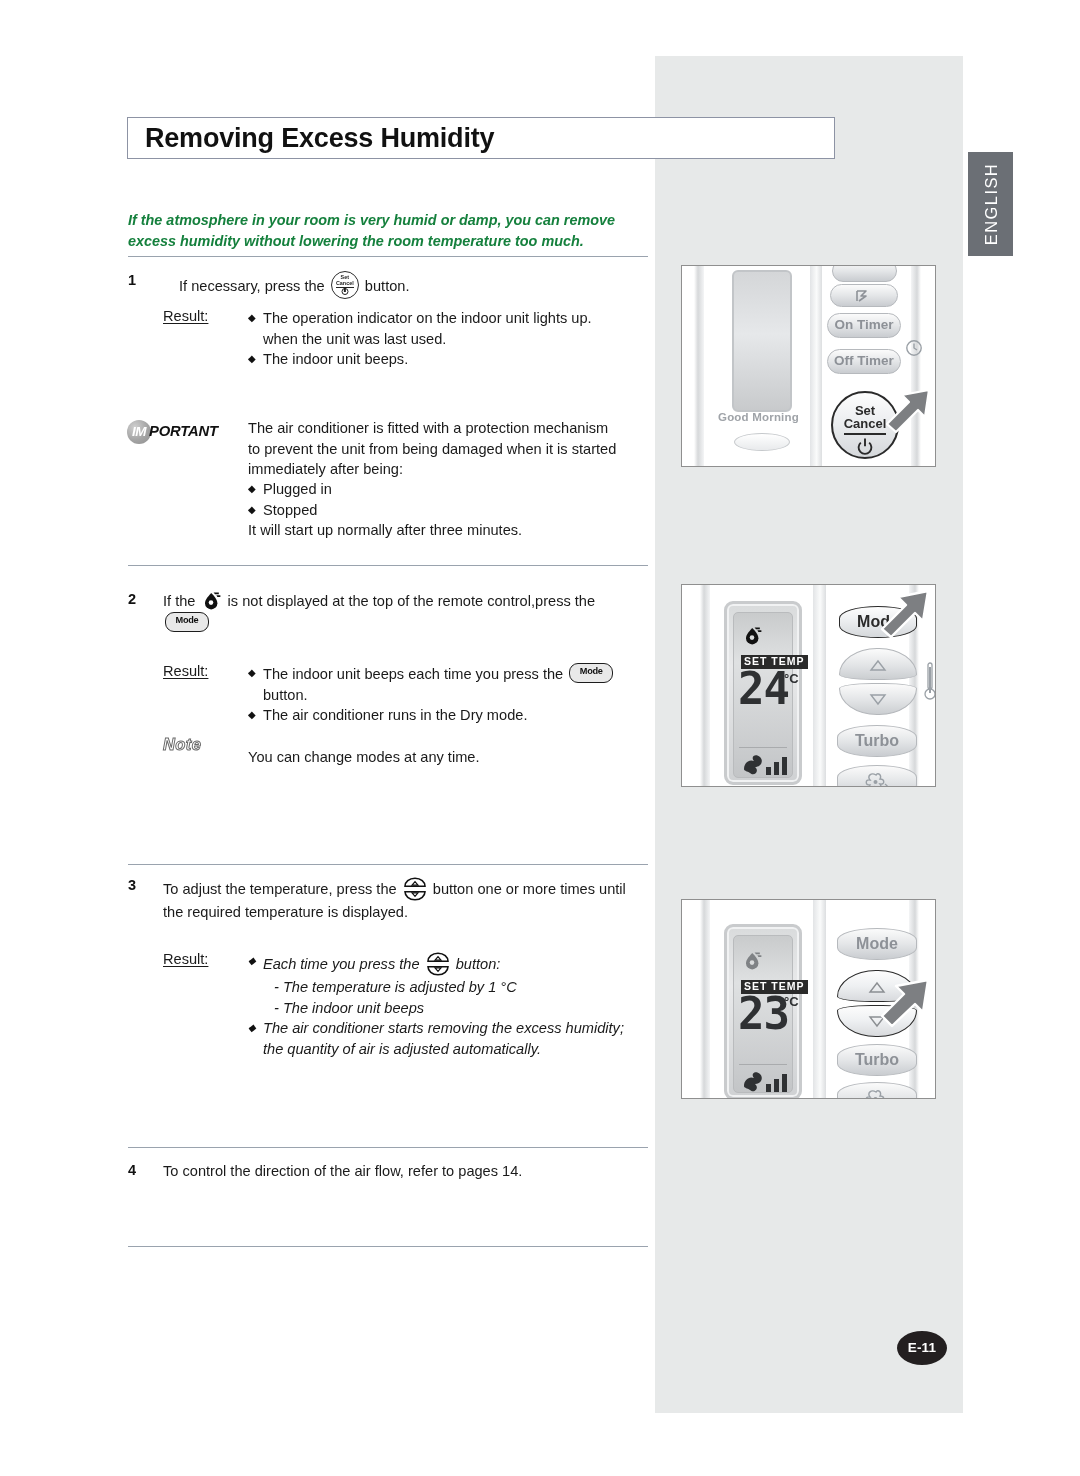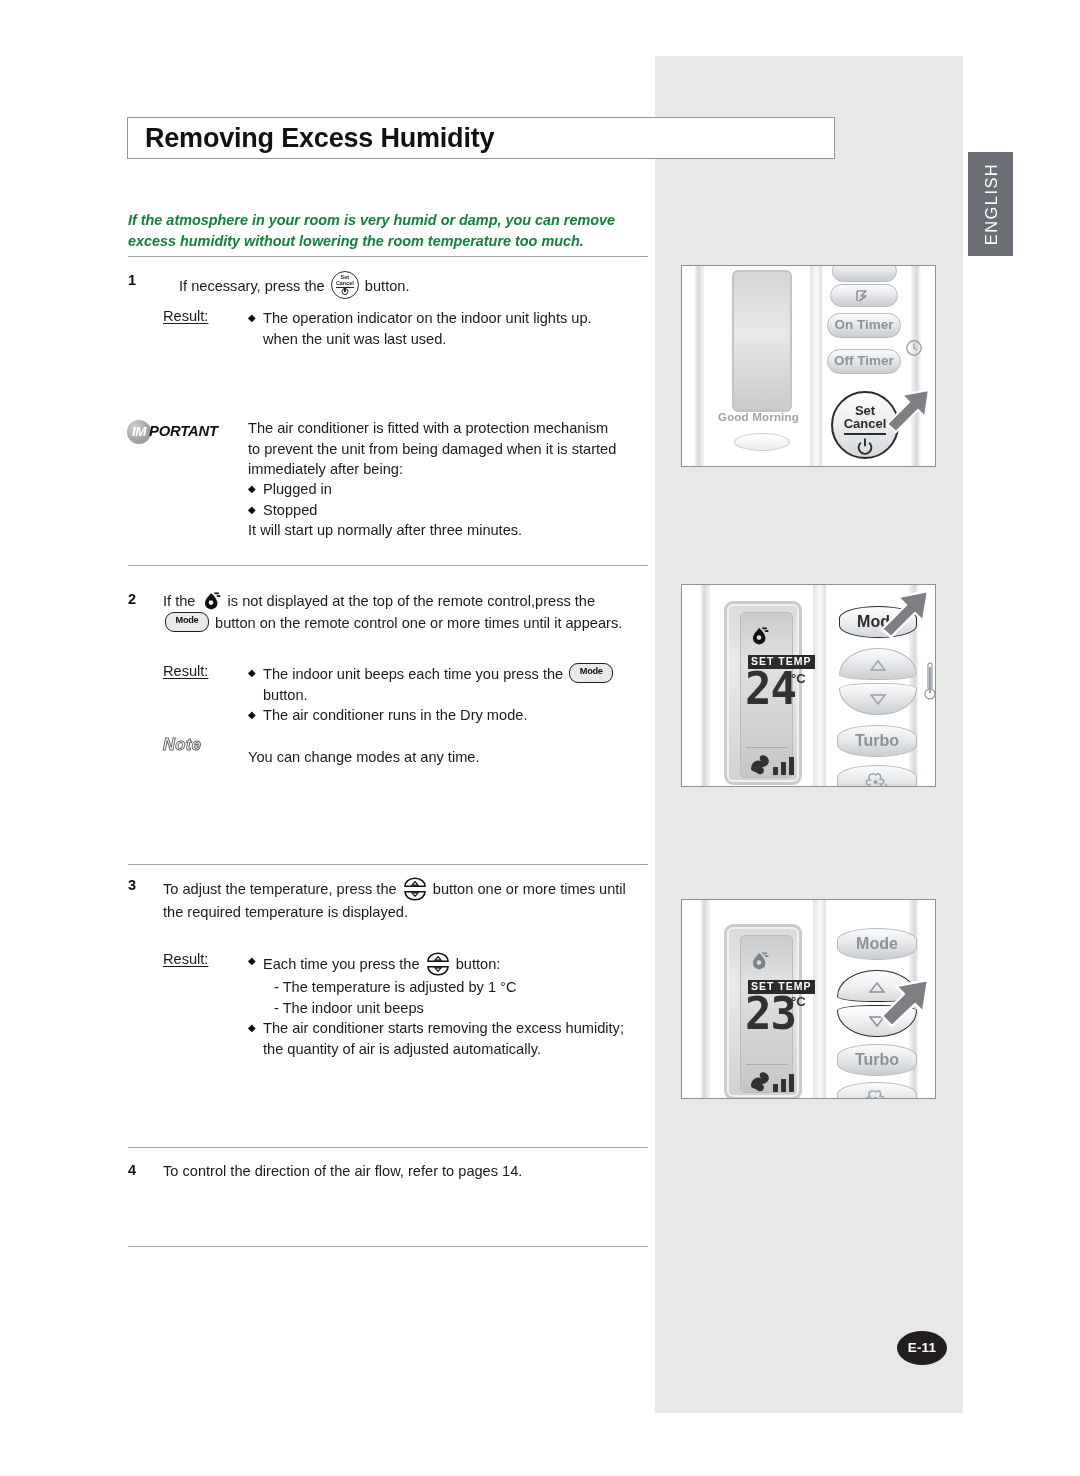--- a/index.html
+++ b/index.html
@@ -309,21 +309,20 @@
     box-sizing: border-box;
     box-shadow: inset 0 0 0 2px #f1f2f3;
   }
   .lcd-inner {
     position: absolute;
     left: 6px; right: 6px; top: 8px; bottom: 4px;
     border-radius: 5px;
     background: linear-gradient(to bottom, #c9cbcc 0%, #dfe1e2 30%, #c3c5c7 100%);
     border: 1.5px solid #b9bbbd;
     box-sizing: border-box;
-    margin-left: 7px;
   }
 
   .lcd-drop { position: absolute; width: 22px; height: 22px; }
   .settemp {
     position: absolute;
     background: #2a2a2a;
     color: #ffffff;
     font-size: 10.5px;
     font-weight: bold;
     letter-spacing: 1px;
@@ -457,20 +456,21 @@
   <span class="ic ic-setcancel">
     <i class="l1">Set</i><i class="l2">Cancel</i><span class="bar"></span><span class="pwr"></span>
   </span>
   <span>button.</span>
 </div>
 
 <div class="result-label" style="left:163px; top:308px;">Result:</div>
 <div class="bullets" style="left:248px; top:308px; width:400px;">
   <span class="b">The operation indicator on the indoor unit lights up.</span>
   <span class="cont">when the unit was last used.</span>
+  <span class="b">The indoor unit beeps.</span>
 </div>
 
 <div class="important-badge">
   <span class="circ">
     <span>IM</span>
   </span>
   <span class="rest">PORTANT</span>
 </div>
 <div class="step-body" style="left:248px; top:418px; width:400px;">
   <span style="display:block">The air conditioner is fitted with a protection mechanism</span>
@@ -491,21 +491,20 @@
   <span class="ic ic-dry">
     <svg width="20" height="22" viewBox="0 0 20 22" xmlns="http://www.w3.org/2000/svg">
       <path d="M9.2 3.0 C5.4 7.2 3.0 10.0 3.0 13.2 A6.2 6.2 0 0 0 15.4 13.2 C15.4 10.6 13.6 8.0 11.4 5.2 Z" fill="#111"></path>
       <path d="M11.6 2.4 L16.8 2.4 L16.8 4.2 L13.0 4.2 Z" fill="#111"></path>
       <path d="M14.4 5.2 L18.4 5.2 L18.4 6.9 L15.4 6.9 Z" fill="#111"></path>
       <circle cx="9.0" cy="12.6" r="2.3" fill="#fff"></circle>
     </svg>
   </span>
   <span>is not displayed at the top of the remote control,press the</span>
   <span class="ic ic-mode"><i>Mode</i></span>
-  <span>button on the remote control one or more times until it appears.</span>
 </div>
 
 <div class="result-label" style="left:163px; top:663px;">Result:</div>
 <div class="bullets" style="left:248px; top:663px; width:400px;">
   <span class="b">
     <span>The indoor unit beeps each time you press the</span>
     <span class="ic ic-mode"><i>Mode</i></span>
     <span>button.</span>
   </span>
   <span class="b">The air conditioner runs in the Dry mode.</span>
@@ -525,21 +524,21 @@
       <path d="M12 23.8 C18 23.8 22 19.8 22 15.8 L2 15.8 C2 19.8 6 23.8 12 23.8 Z" fill="#fff" stroke="#111" stroke-width="1.6"></path>
       <path d="M12 5.6 L15 9.2 L9 9.2 Z" fill="none" stroke="#111" stroke-width="1.2"></path>
       <path d="M12 20.4 L15 16.8 L9 16.8 Z" fill="none" stroke="#111" stroke-width="1.2"></path>
     </svg>
   </span>
   <span>button one or more times until</span>
   <span style="display:block">the required temperature is displayed.</span>
 </div>
 
 <div class="result-label" style="left:163px; top:951px;">Result:</div>
-<div class="bullets" style="left:248px; top:951px; width:400px;">
+<div class="bullets" style="left:248px; top:951px; width:400px;font-style:italic;">
   <span class="b">
     <span>Each time you press the</span>
     <span class="ic ic-updown">
       <svg width="24" height="26" viewBox="0 0 24 26" xmlns="http://www.w3.org/2000/svg">
         <path d="M12 2.2 C18 2.2 22 6.2 22 10.2 L2 10.2 C2 6.2 6 2.2 12 2.2 Z" fill="#fff" stroke="#111" stroke-width="1.6"></path>
         <path d="M12 23.8 C18 23.8 22 19.8 22 15.8 L2 15.8 C2 19.8 6 23.8 12 23.8 Z" fill="#fff" stroke="#111" stroke-width="1.6"></path>
         <path d="M12 5.6 L15 9.2 L9 9.2 Z" fill="none" stroke="#111" stroke-width="1.2"></path>
         <path d="M12 20.4 L15 16.8 L9 16.8 Z" fill="none" stroke="#111" stroke-width="1.2"></path>
       </svg>
     </span>

